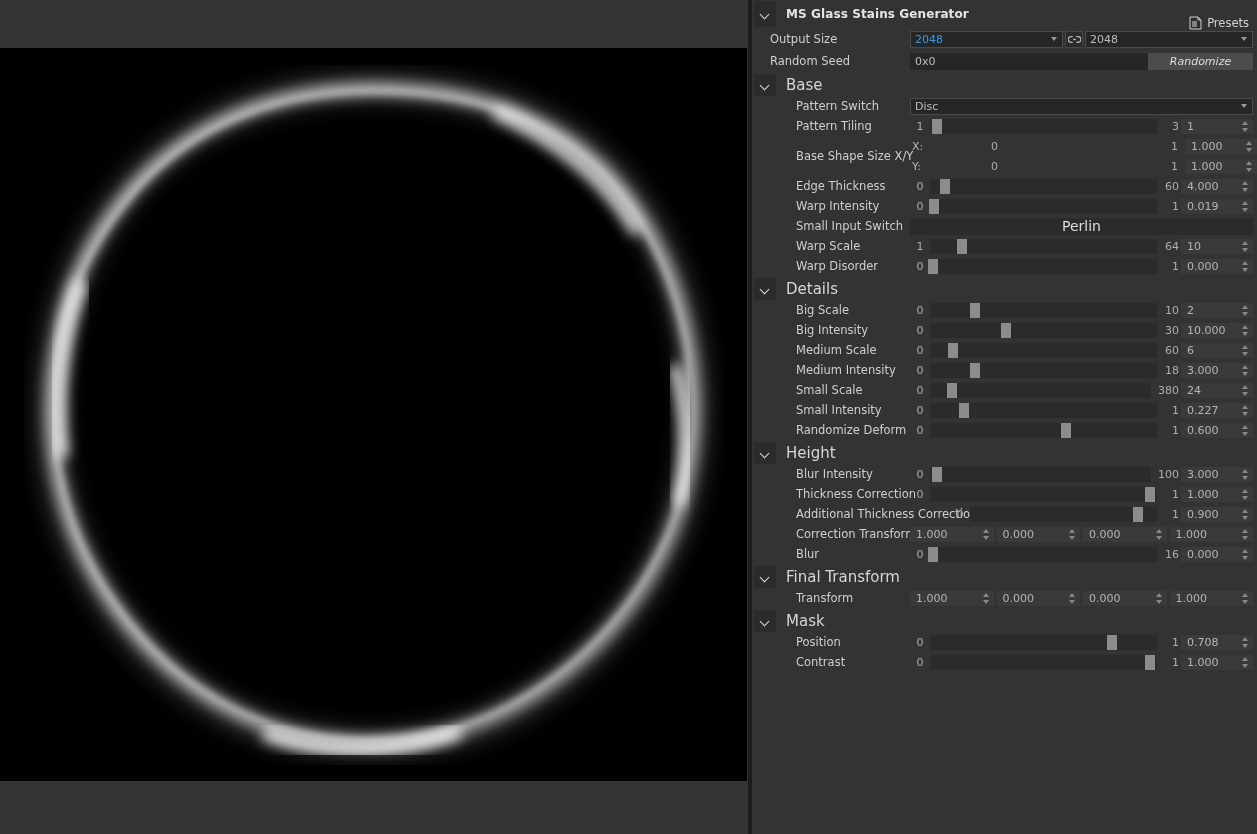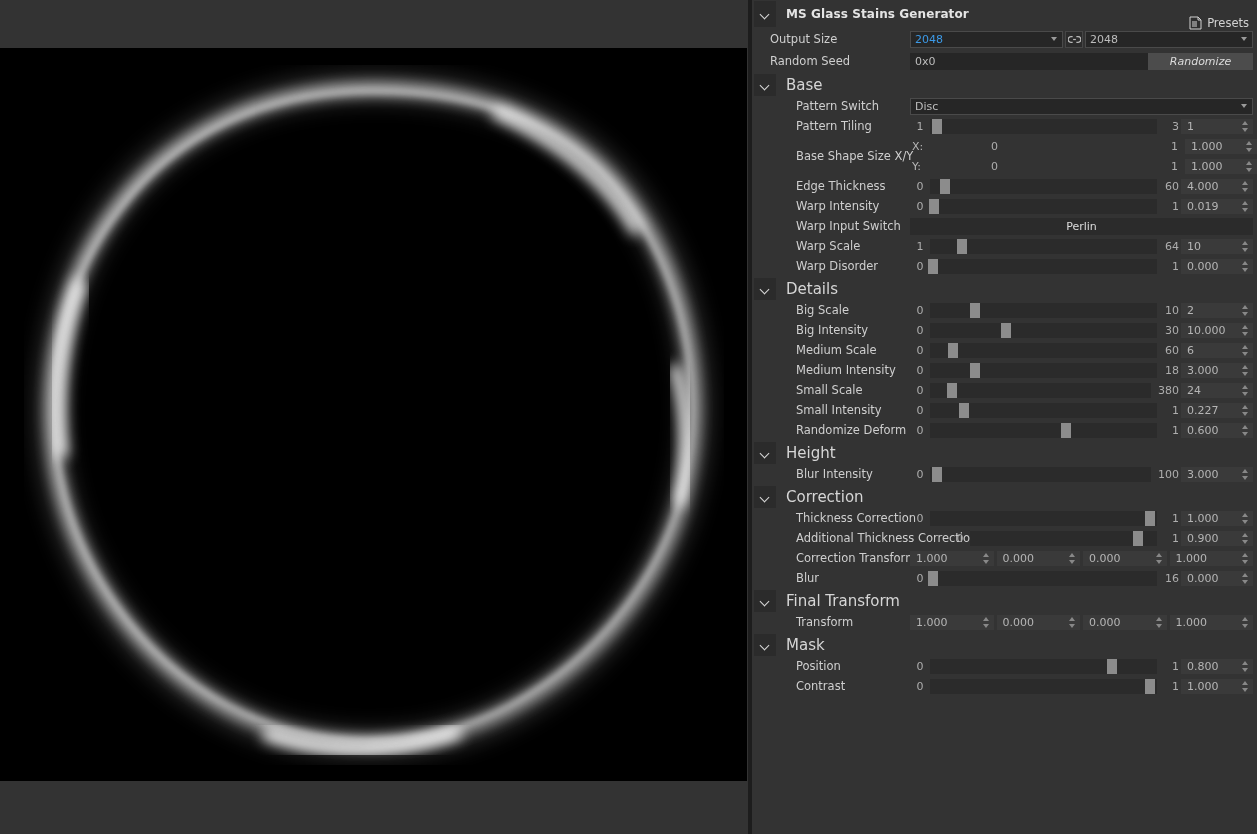--- a/index.html
+++ b/index.html
@@ -156,21 +156,21 @@
     height: 17px;
     background: #4c4c4c;
     display: flex; align-items: center; justify-content: center;
     color: #dcdcdc; font-size: 11px;
     cursor: pointer;
   }
   .flatbtn {
     height: 17px;
     background: #2b2b2b;
     display: flex; align-items: center; justify-content: center;
-    color: #dcdcdc; font-size: 11px;
+    color: #dcdcdc; font-size: 14px;
     cursor: pointer;
   }
   .linkbtn {
     width: 18px; height: 17px;
     background: #2b2b2b;
     border: 1px solid #464646;
     display: flex; align-items: center; justify-content: center;
     margin: 0 2px;
     cursor: pointer;
   }
@@ -446,21 +446,21 @@
               </div>
               <div class="smax">1</div>
             </div>
             <div class="spin w72">
               <span class="sval">0.019</span>
               <span class="sarrows"></span>
             </div>
           </div>
         </div>
         <div class="row">
-          <div class="lbl indent plain">Warp Input Switch</div>
+          <div class="lbl indent plain">Small Input Switch</div>
           <div class="ctrl-area">
             <div class="flatbtn" style="flex: 1 1 auto;">Perlin</div>
           </div>
         </div>
         <div class="row">
           <div class="lbl indent plain">Warp Scale</div>
           <div class="ctrl-area">
             <div class="slider">
               <div class="smin">1</div>
               <div class="strack">
@@ -623,140 +623,134 @@
                 <div class="shandle" style="left: 3%;"></div>
               </div>
               <div class="smax wide">100</div>
             </div>
             <div class="spin w72">
               <span class="sval">3.000</span>
               <span class="sarrows"></span>
             </div>
           </div>
         </div>
+        <div class="row">
+          <div class="lbl indent plain">Thickness Correction</div>
+          <div class="ctrl-area">
+            <div class="slider">
+              <div class="smin">0</div>
+              <div class="strack">
+                <div class="shandle" style="left: 97%;"></div>
+              </div>
+              <div class="smax">1</div>
+            </div>
+            <div class="spin w72">
+              <span class="sval">1.000</span>
+              <span class="sarrows"></span>
+            </div>
+          </div>
+        </div>
+        <div class="row">
+          <div class="lbl indent plain wide">Additional Thickness Correction</div>
+          <div class="ctrl-area">
+            <div class="slider">
+              <div class="smin">0</div>
+              <div class="strack">
+                <div class="shandle" style="left: 90%;"></div>
+              </div>
+              <div class="smax">1</div>
+            </div>
+            <div class="spin w72">
+              <span class="sval">0.900</span>
+              <span class="sarrows"></span>
+            </div>
+          </div>
+        </div>
+        <div class="row">
+          <div class="lbl indent plain">Correction Transform</div>
+          <div class="ctrl-area">
+            <div class="spin" style="flex: 1 1 25%; width: 25%; margin-right: 3px;">
+              <span class="sval">1.000</span>
+              <span class="sarrows"></span>
+            </div>
+            <div class="spin" style="flex: 1 1 25%; width: 25%; margin-right: 3px;">
+              <span class="sval">0.000</span>
+              <span class="sarrows"></span>
+            </div>
+            <div class="spin" style="flex: 1 1 25%; width: 25%; margin-right: 3px;">
+              <span class="sval">0.000</span>
+              <span class="sarrows"></span>
+            </div>
+            <div class="spin" style="flex: 1 1 25%; width: 25%; margin-right: 0px;">
+              <span class="sval">1.000</span>
+              <span class="sarrows"></span>
+            </div>
+          </div>
+        </div>
+        <div class="row">
+          <div class="lbl indent plain">Blur</div>
+          <div class="ctrl-area">
+            <div class="slider">
+              <div class="smin">0</div>
+              <div class="strack">
+                <div class="shandle" style="left: 1.2%;"></div>
+              </div>
+              <div class="smax">16</div>
+            </div>
+            <div class="spin w72">
+              <span class="sval">0.000</span>
+              <span class="sarrows"></span>
+            </div>
+          </div>
+        </div>
         <div class="section">
           <div class="chevron-box">
             <span class="chev"></span>
           </div>
-          <div class="section-name">Correction</div>
-        </div>
-        <div class="row">
-          <div class="lbl indent plain">Thickness Correction</div>
-          <div class="ctrl-area">
-            <div class="slider">
-              <div class="smin">0</div>
-              <div class="strack">
-                <div class="shandle" style="left: 97%;"></div>
-              </div>
-              <div class="smax">1</div>
-            </div>
-            <div class="spin w72">
-              <span class="sval">1.000</span>
-              <span class="sarrows"></span>
-            </div>
-          </div>
-        </div>
-        <div class="row">
-          <div class="lbl indent plain wide">Additional Thickness Correction</div>
-          <div class="ctrl-area">
-            <div class="slider">
-              <div class="smin">0</div>
-              <div class="strack">
-                <div class="shandle" style="left: 90%;"></div>
-              </div>
-              <div class="smax">1</div>
-            </div>
-            <div class="spin w72">
-              <span class="sval">0.900</span>
-              <span class="sarrows"></span>
-            </div>
-          </div>
-        </div>
-        <div class="row">
-          <div class="lbl indent plain">Correction Transform</div>
+          <div class="section-name">Final Transform</div>
+        </div>
+        <div class="row">
+          <div class="lbl indent plain">Transform</div>
           <div class="ctrl-area">
             <div class="spin" style="flex: 1 1 25%; width: 25%; margin-right: 3px;">
               <span class="sval">1.000</span>
               <span class="sarrows"></span>
             </div>
             <div class="spin" style="flex: 1 1 25%; width: 25%; margin-right: 3px;">
               <span class="sval">0.000</span>
               <span class="sarrows"></span>
             </div>
             <div class="spin" style="flex: 1 1 25%; width: 25%; margin-right: 3px;">
               <span class="sval">0.000</span>
               <span class="sarrows"></span>
             </div>
             <div class="spin" style="flex: 1 1 25%; width: 25%; margin-right: 0px;">
               <span class="sval">1.000</span>
-              <span class="sarrows"></span>
-            </div>
-          </div>
-        </div>
-        <div class="row">
-          <div class="lbl indent plain">Blur</div>
-          <div class="ctrl-area">
-            <div class="slider">
-              <div class="smin">0</div>
-              <div class="strack">
-                <div class="shandle" style="left: 1.2%;"></div>
-              </div>
-              <div class="smax">16</div>
-            </div>
-            <div class="spin w72">
-              <span class="sval">0.000</span>
               <span class="sarrows"></span>
             </div>
           </div>
         </div>
         <div class="section">
           <div class="chevron-box">
             <span class="chev"></span>
           </div>
-          <div class="section-name">Final Transform</div>
-        </div>
-        <div class="row">
-          <div class="lbl indent plain">Transform</div>
-          <div class="ctrl-area">
-            <div class="spin" style="flex: 1 1 25%; width: 25%; margin-right: 3px;">
-              <span class="sval">1.000</span>
-              <span class="sarrows"></span>
-            </div>
-            <div class="spin" style="flex: 1 1 25%; width: 25%; margin-right: 3px;">
-              <span class="sval">0.000</span>
-              <span class="sarrows"></span>
-            </div>
-            <div class="spin" style="flex: 1 1 25%; width: 25%; margin-right: 3px;">
-              <span class="sval">0.000</span>
-              <span class="sarrows"></span>
-            </div>
-            <div class="spin" style="flex: 1 1 25%; width: 25%; margin-right: 0px;">
-              <span class="sval">1.000</span>
-              <span class="sarrows"></span>
-            </div>
-          </div>
-        </div>
-        <div class="section">
-          <div class="chevron-box">
-            <span class="chev"></span>
-          </div>
           <div class="section-name">Mask</div>
         </div>
         <div class="row">
           <div class="lbl indent plain">Position</div>
           <div class="ctrl-area">
             <div class="slider">
               <div class="smin">0</div>
               <div class="strack">
                 <div class="shandle" style="left: 80%;"></div>
               </div>
               <div class="smax">1</div>
             </div>
             <div class="spin w72">
-              <span class="sval">0.800</span>
+              <span class="sval">0.708</span>
               <span class="sarrows"></span>
             </div>
           </div>
         </div>
         <div class="row">
           <div class="lbl indent plain">Contrast</div>
           <div class="ctrl-area">
             <div class="slider">
               <div class="smin">0</div>
               <div class="strack">

